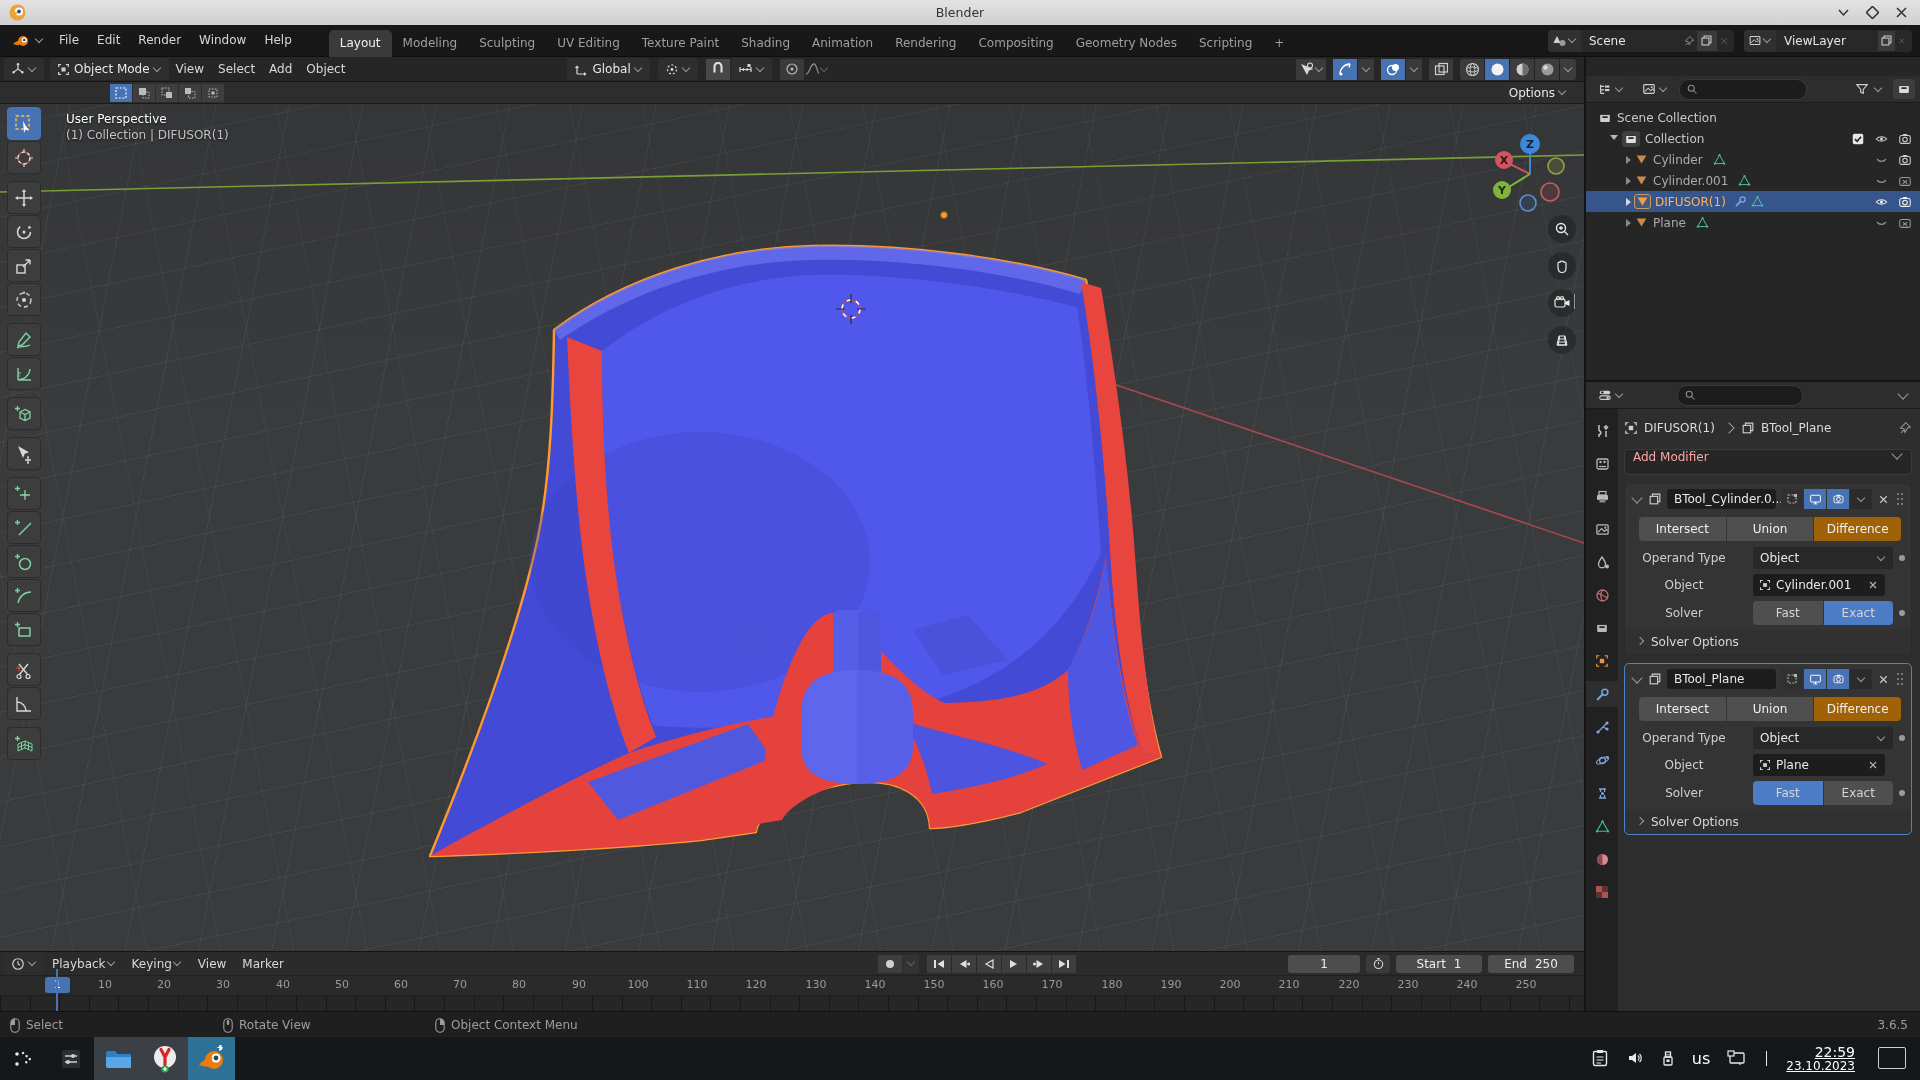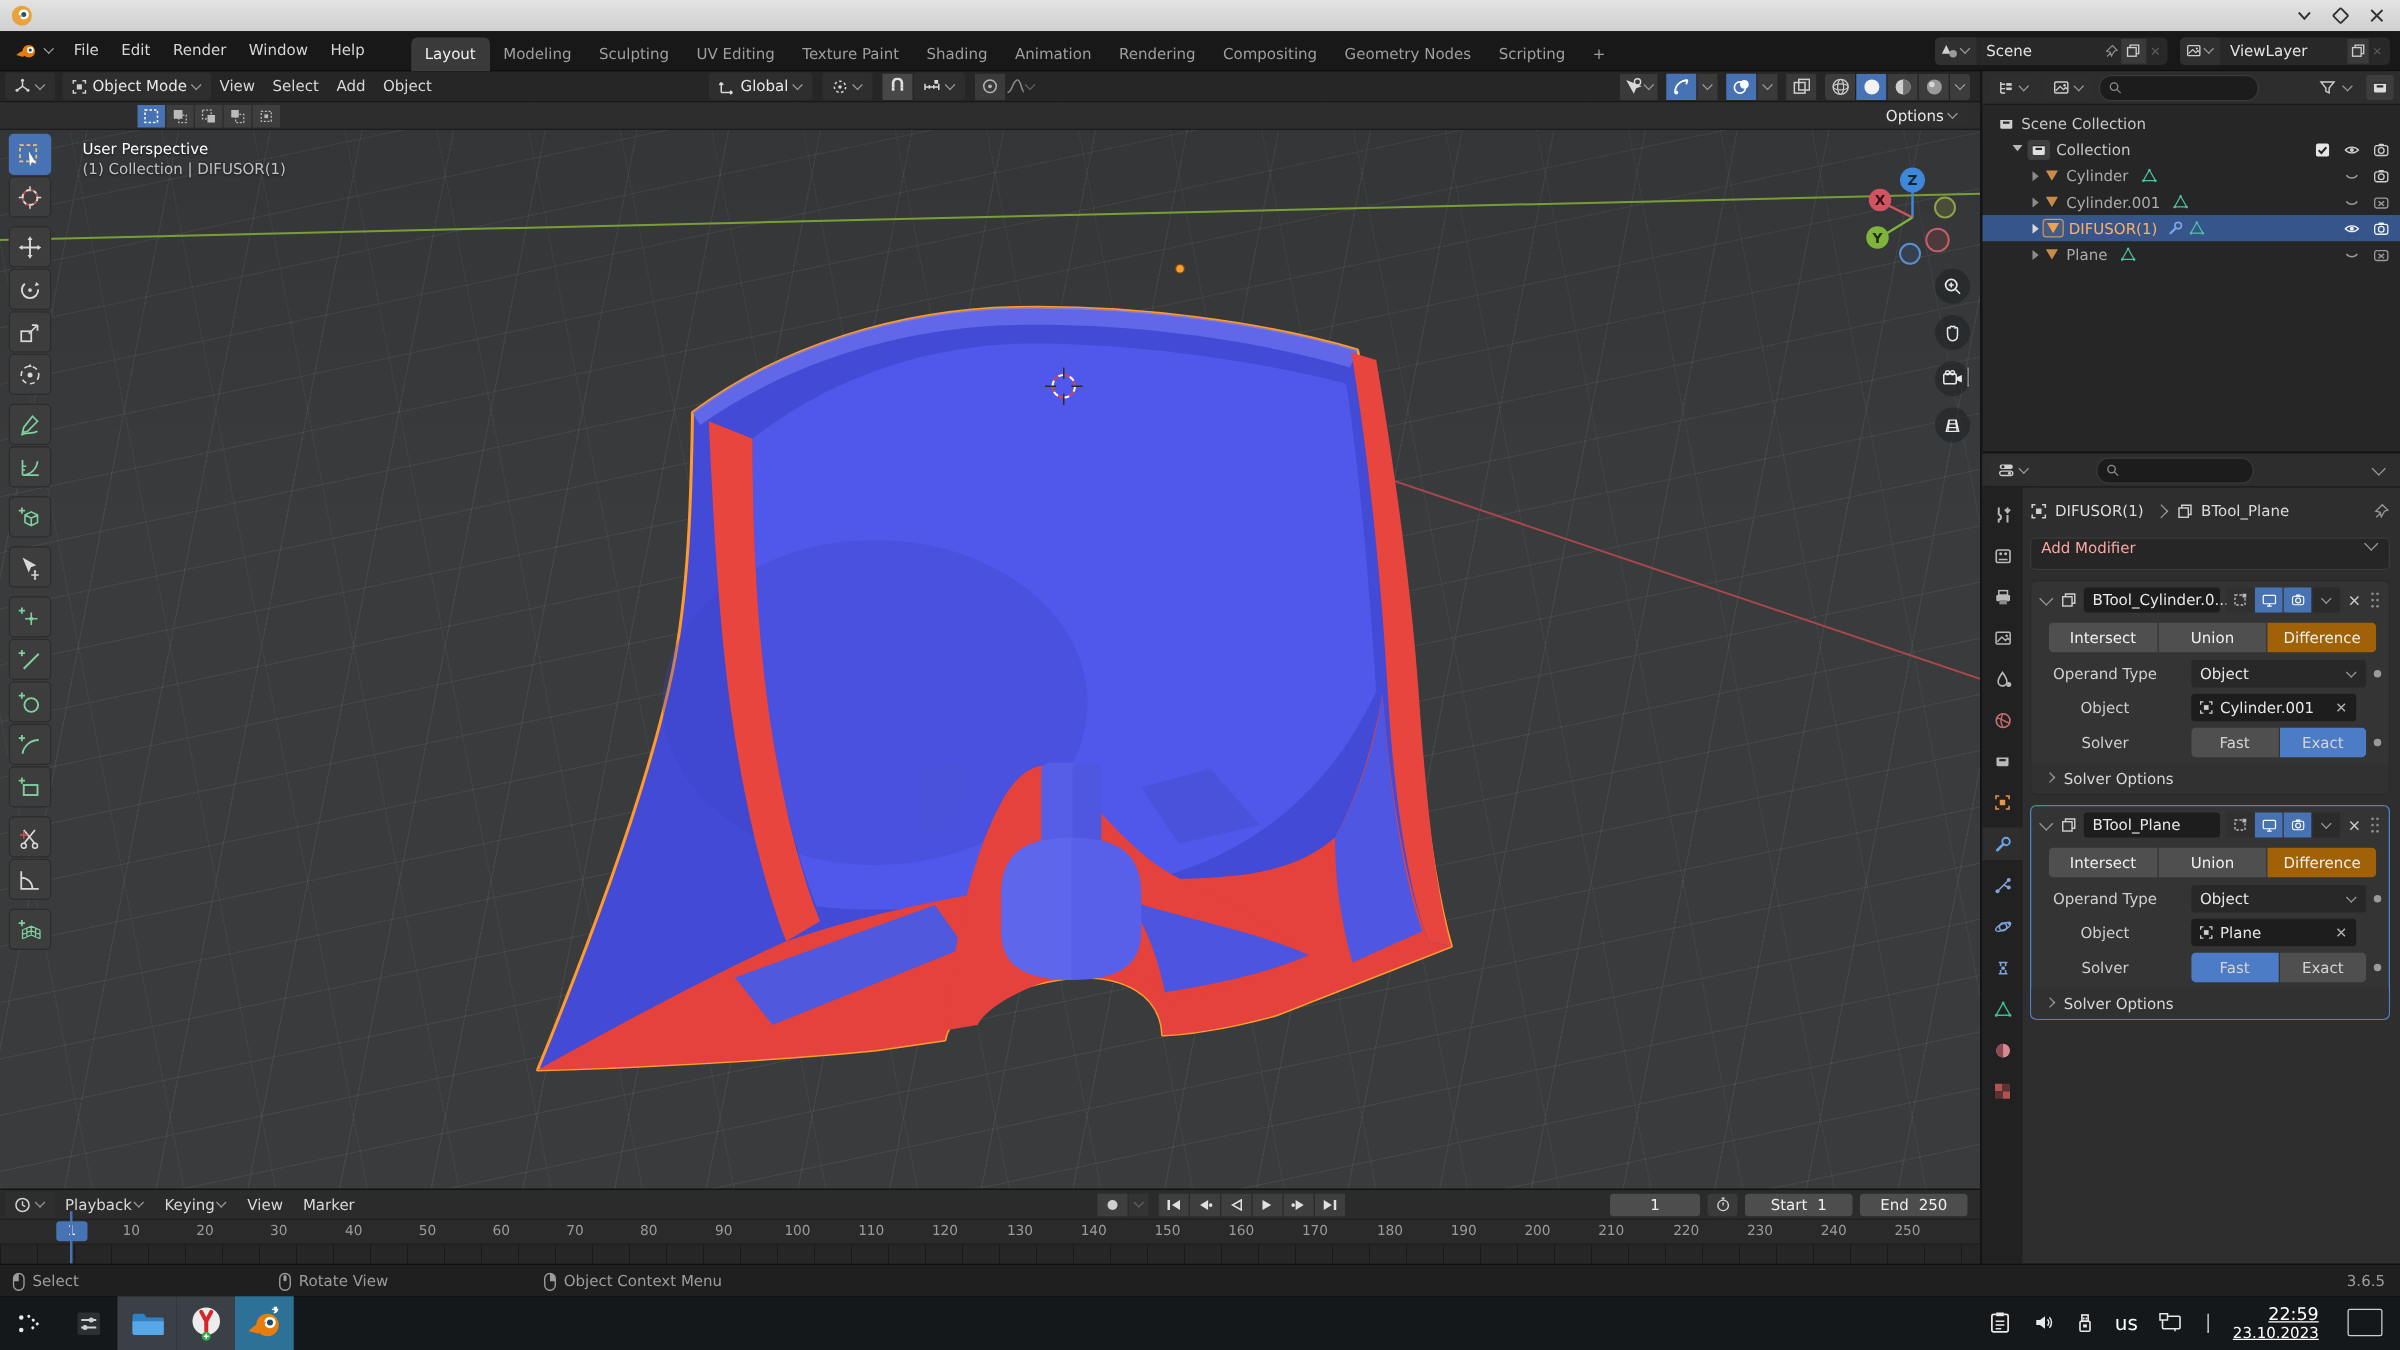--- a/index.html
+++ b/index.html
@@ -60,21 +60,21 @@
   .tbtn{width:24px;height:18px;background:#3e3e3e;display:flex;align-items:center;justify-content:center;}
   .tfield{height:18px;background:#4d4d4d;border-radius:3px;display:flex;align-items:center;justify-content:center;color:#eee;}
   #tl-ruler{position:relative;height:19px;background:#2a2a2a;border-top:1px solid #202020;}
   .rnum{position:absolute;top:2px;transform:translateX(-50%);color:#9b9b9b;font-size:11px;}
   #framebadge{position:absolute;left:45px;top:1px;width:25px;height:16px;background:#4772b3;border-radius:3px;color:#fff;text-align:center;line-height:16px;font-size:11px;}
   #tl-track{position:relative;height:17px;background:#262626;border-top:1px solid #1e1e1e;
     background-image:repeating-linear-gradient(to right, rgba(0,0,0,.35) 0 1px, transparent 1px 29.6px);}
   #playhead{position:absolute;left:56px;top:17px;width:2px;height:42px;background:#4772b3;}
   
   #rightcol{left:1584px;top:57px;width:336px;height:954px;background:#262626;border-left:2px solid #141414;box-sizing:border-box;}
-  #outliner{height:306px;border-bottom:2px solid #141414;box-sizing:border-box;}
+  #outliner{height:306px;border-bottom:2px solid #141414;box-sizing:border-box;margin-top:19px;}
   #outl-header{height:27px;background:#2d2d2d;display:flex;align-items:center;padding:0 5px;gap:4px;border-bottom:1px solid #1b1b1b;box-sizing:border-box;}
   .search{flex:1;height:19px;background:#1c1c1c;border:1px solid #3a3a3a;border-radius:10px;display:flex;align-items:center;padding-left:6px;gap:4px;}
   .orow{height:21px;display:flex;align-items:center;position:relative;color:#c8c8c8;}
   .orow .rt{position:absolute;display:flex;gap:9px;right:8px;}
   .orow.sel{background:#35558b;color:#ffffff;}
   .oname{margin-left:5px;}
   .oname.dim{color:#ababab;}
   .oname.selname{color:#ffb15e;}
   .disc{width:0;height:0;border-left:5px solid #8b8b8b;border-top:4px solid transparent;border-bottom:4px solid transparent;margin-right:4px;}
   .disc.open{border-left:none;border-top:5px solid #b9b9b9;border-right:4px solid transparent;border-left:4px solid transparent;margin-top:2px;}
@@ -234,20 +234,21 @@
   </defs>
 </svg>
 
 <div id="titlebar" class="abs">
   <svg width="17" height="17" style="margin-left:9px">
       <circle cx="8.5" cy="8.5" r="8" fill="#e8a33d"></circle>
       <circle cx="10" cy="7.5" r="4" fill="#fff"></circle>
       <circle cx="10" cy="7.5" r="2" fill="#2b506e"></circle>
       <path d="M1.5 11 C4 8.5 7 8 9 8 L6 12 Z" fill="#e8a33d"></path>
     </svg>
+  <div class="title">Blender</div>
   <div class="winctl">
     <span>
         <svg width="13" height="13">
           <path d="M2 4 L6.5 9 L11 4" fill="none" stroke="#333" stroke-width="1.5"></path>
         </svg>
       </span>
     <span>
         <svg width="13" height="13">
           <rect x="2.2" y="2.2" width="8.6" height="8.6" fill="none" stroke="#333" stroke-width="1.5" transform="rotate(45 6.5 6.5)"></rect>
         </svg>

